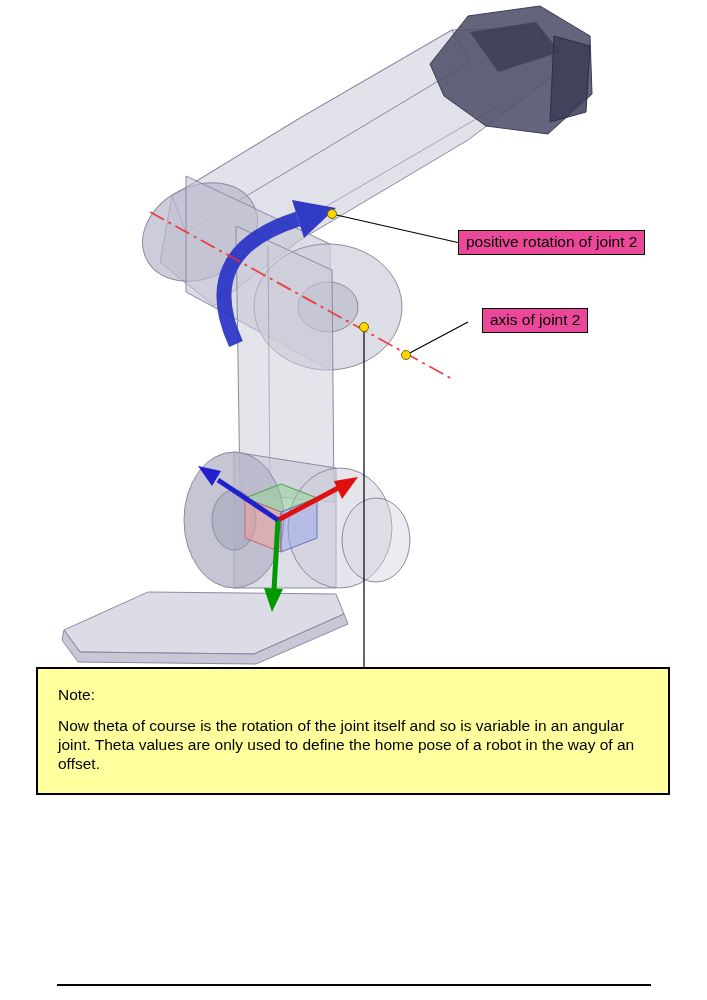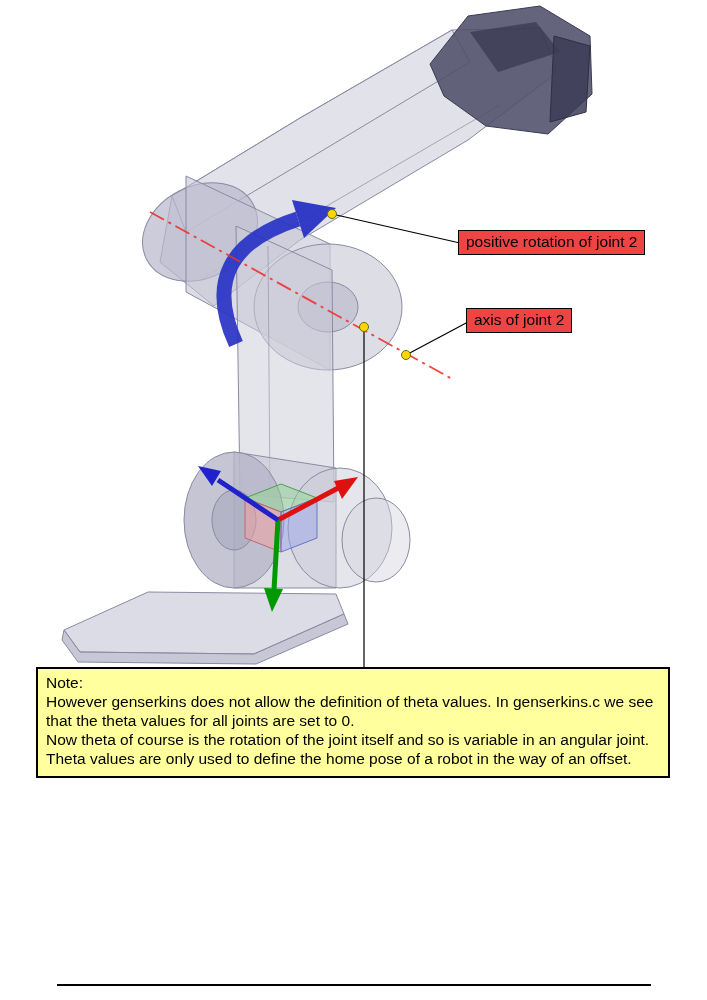--- a/index.html
+++ b/index.html
@@ -8,41 +8,41 @@
   .page {
     position: relative;
     width: 707px;
     height: 1000px;
     background: #ffffff;
     overflow: hidden;
   }
   .illustration { position: absolute; left: 0; top: 0; }
   .callout {
     position: absolute;
-    background: #ef4444;
+    background: #ec4899;
     border: 1.5px solid #000;
     padding: 2px 7px 3px 7px;
     font-size: 15.5px;
     line-height: 18px;
     white-space: nowrap;
   }
   #callout-rotation { left: 458px; top: 230px; }
-  #callout-axis     { left: 466px; top: 308px; }
+  #callout-axis     { left: 482px; top: 308px; }
   .note {
     position: absolute;
     left: 36px;
     top: 667px;
     width: 634px;
     background: #FFFF9E;
     border: 2px solid #000;
     padding: 4px 8px 8px 8px;
     font-size: 15.5px;
     line-height: 19px;
   }
-  .note .para { margin: 0; }
+  .note .para { margin: 12px; }
   .footer-rule {
     position: absolute;
     left: 57px;
     top: 984px;
     width: 594px;
     height: 2px;
     background: #000;
   }
 </style>
 </head>
@@ -118,19 +118,18 @@
       <circle cx="406" cy="355" r="4.5" fill="#ffd700"></circle>
     </g>
   </svg>
 
   <div class="callout" id="callout-rotation">positive rotation of joint 2</div>
 
   <div class="callout" id="callout-axis">axis of joint 2</div>
 
   <div class="note">
     <div class="para">Note:</div>
-    <div class="para">However genserkins does not allow the definition of theta values. In genserkins.c we see that the theta values for all joints are set to 0.</div>
     <div class="para">Now theta of course is the rotation of the joint itself and so is variable in an angular joint. Theta values are only used to define the home pose of a robot in the way of an offset.</div>
   </div>
 
   <div class="footer-rule"></div>
 
 </div>
 
 </body></html>

